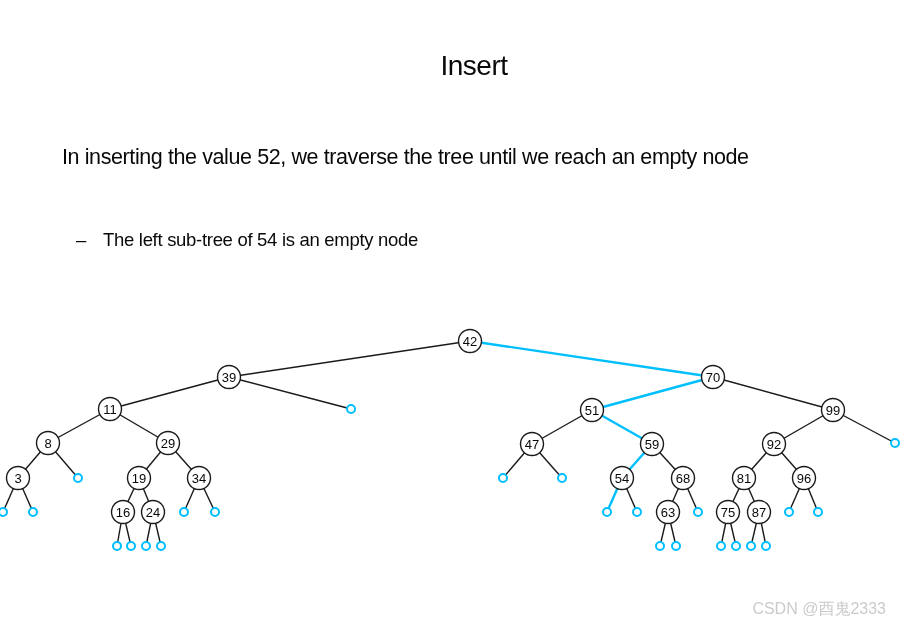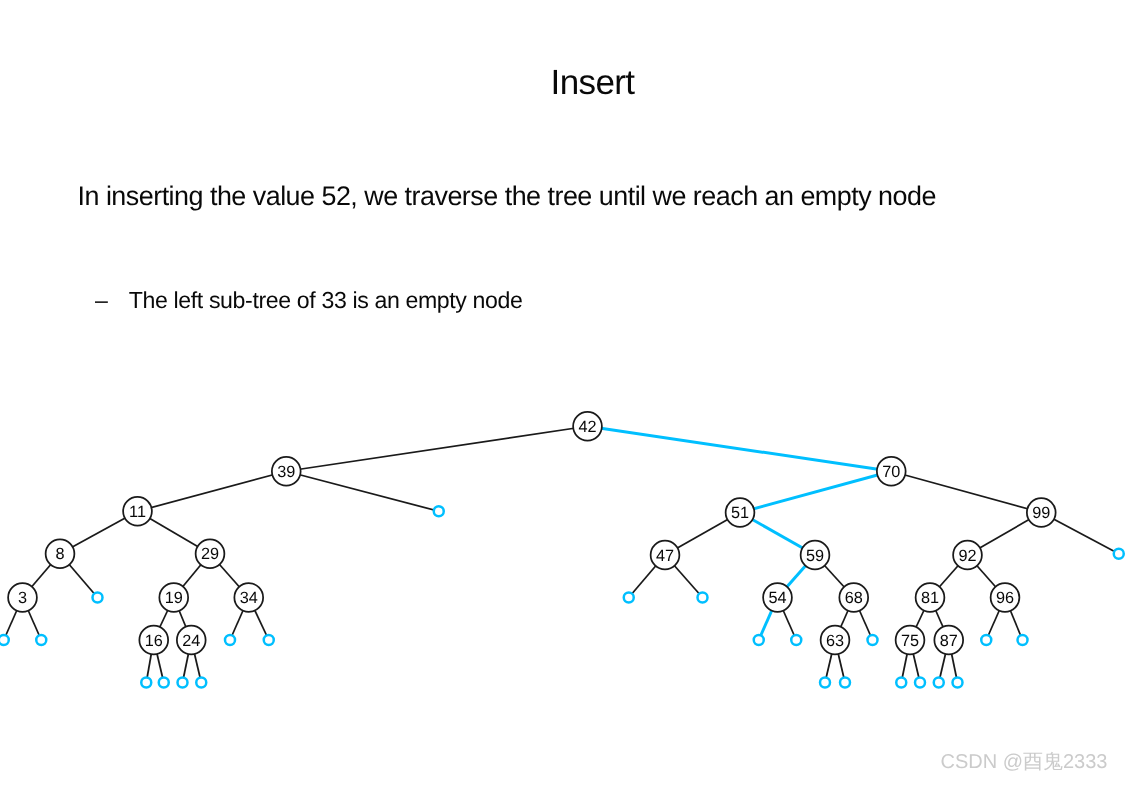--- a/index.html
+++ b/index.html
@@ -67,21 +67,21 @@
 <body>
 
 <div class="slide">
 
   <div class="title">Insert</div>
 
   <div class="body-text">In inserting the value 52, we traverse the tree until we reach an empty node</div>
 
   <div class="bullet">
     <span>–</span>
-    <span>The left sub-tree of 33 is an empty node</span>
+    <span>The left sub-tree of 54 is an empty node</span>
   </div>
 
   <svg id="tree-svg" class="tree-svg" viewBox="0 0 908 628">
       <line x1="470" y1="341" x2="229" y2="377" stroke="#1a1a1a" stroke-width="1.4"></line>
       <line x1="229" y1="377" x2="110" y2="409" stroke="#1a1a1a" stroke-width="1.4"></line>
       <line x1="229" y1="377" x2="351" y2="409" stroke="#1a1a1a" stroke-width="1.4"></line>
       <line x1="110" y1="409" x2="48" y2="443" stroke="#1a1a1a" stroke-width="1.4"></line>
       <line x1="110" y1="409" x2="168" y2="443" stroke="#1a1a1a" stroke-width="1.4"></line>
       <line x1="48" y1="443" x2="18" y2="478" stroke="#1a1a1a" stroke-width="1.4"></line>
       <line x1="48" y1="443" x2="78" y2="478" stroke="#1a1a1a" stroke-width="1.4"></line>

